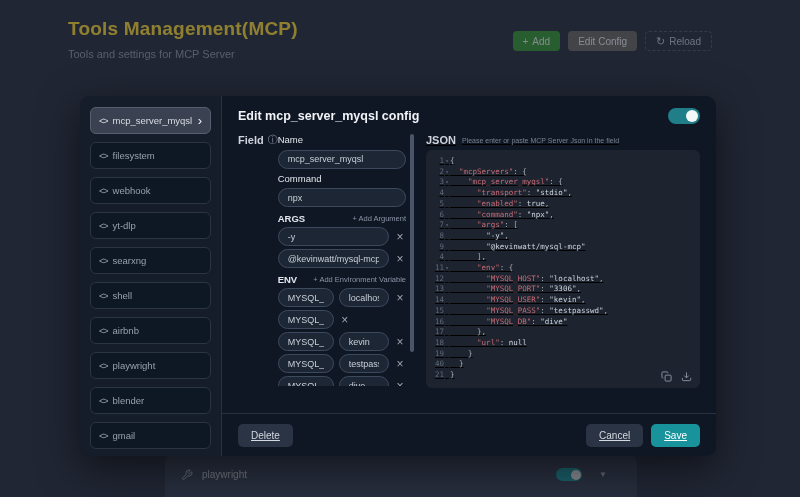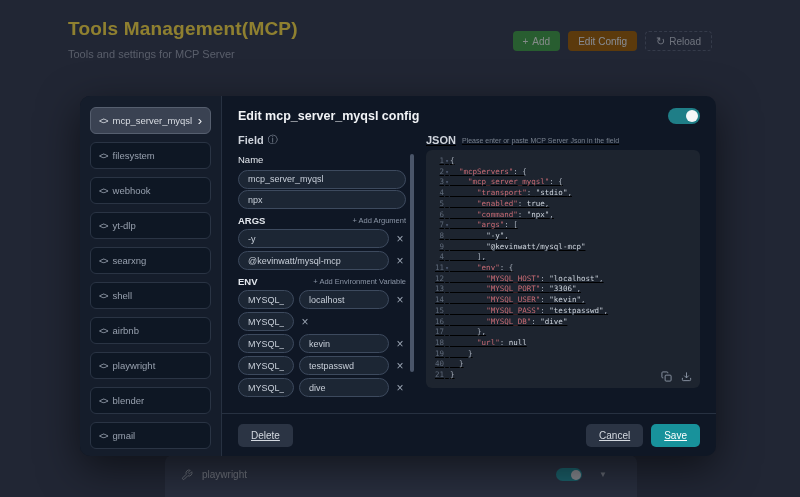--- a/index.html
+++ b/index.html
@@ -5,21 +5,21 @@
   * { margin:0; padding:0; box-sizing:border-box; }
   html,body { width:800px; height:497px; overflow:hidden; }
   body { position:relative; background:#353c4f; font-family:"Liberation Sans",sans-serif; }
 
   
   .page-title { position:absolute; left:68px; top:18px; font-size:19px; font-weight:bold; color:#fde047; letter-spacing:.2px; }
   .page-subtitle { position:absolute; left:68px; top:48px; font-size:11px; color:#9aa1b0; }
   .header-actions { position:absolute; top:31px; right:88px; display:flex; gap:8px; }
   .hbtn { height:20px; display:flex; align-items:center; gap:4px; padding:0 10px; border:none; border-radius:4px; font-size:10px; font-family:inherit; cursor:pointer; }
   .btn-add { background:#43a047; color:#e8f3e8; }
-  .btn-edit { background:#a16207; color:#ecf3fc;align-items:center; }
+  .btn-edit { background:#737373; color:#ecf3fc;align-items:center; }
   .btn-reload { background:transparent; border:1px dashed #5a6377; color:#c3c9d4; }
   .reload-glyph { font-size:11px; }
 
   .bg-panel { position:absolute; left:165px; top:455px; width:472px; height:42px; background:#434c61; border-radius:8px 8px 0 0; }
   .bg-tool-row { display:flex; align-items:center; gap:9px; padding:13px 30px 0 16px; }
   .wrench-svg { width:12px; height:12px; stroke:#b3bac6; fill:none; stroke-width:2; }
   .bg-tool-label { font-size:10px; color:#c0c6d1; }
   .mini-toggle { margin-left:auto; width:26px; height:13px; border-radius:7px; background:#28a2ae; position:relative; cursor:pointer; }
   .mini-toggle .knob { position:absolute; right:1.5px; top:1.5px; width:10px; height:10px; border-radius:50%; background:#e9edf0; }
   .bg-caret { font-size:8px; color:#aab0bc; margin-left:8px; cursor:pointer; }
@@ -35,21 +35,21 @@
   .sb-icon { font-size:9px; letter-spacing:-1px; }
   .sb-chevron { margin-left:auto; color:#eef1f4; font-size:13px; line-height:1; }
 
   .modal-content { flex:1; display:flex; flex-direction:column; min-width:0; }
   .modal-title-row { display:flex; align-items:center; padding:12px 16px 4px; }
   .modal-title { font-size:12.5px; font-weight:bold; color:#f1f3f6; }
   .toggle { margin-left:auto; width:32px; height:16px; border-radius:8px; background:#1f7e87; position:relative; cursor:pointer; }
   .toggle .knob { position:absolute; right:2px; top:2px; width:12px; height:12px; border-radius:50%; background:#f4f7f8; }
 
   .columns { display:flex; padding:2px 16px 0; flex:1; min-height:0; }
-  .field-col { width:176px; flex:none; display:flex; flex-direction:column; }
+  .field-col { width:176px; flex:none; display:flex; flex-direction:row; }
   .col-head { height:20px; display:flex; align-items:center; gap:4px; font-size:11px; font-weight:bold; color:#cfd4dc; }
   .info-icon { color:#8b94a3; font-size:10px; font-weight:normal; }
 
   .field-scroll { position:relative; height:256px; overflow:hidden; padding-right:8px; }
   .f-label { font-size:9.5px; font-weight:normal; color:#e3e7ed; margin:4px 0 3px; }
   .f-input { width:100%; height:19px; background:#1c2634; border:1px solid #3d4a5e; border-radius:10px; color:#c8cfd9; font-size:9px; padding:0 9px; font-family:inherit; outline:none; }
   .sec-row { display:flex; align-items:center; justify-content:space-between; margin:6px 0 3px; }
   .sec-label { font-size:9.5px; font-weight:bold; color:#e3e7ed; }
   .add-link { font-size:7.5px; color:#8a94a5; cursor:pointer; }
   .item-row { display:flex; align-items:center; gap:5px; margin-bottom:3px; }
@@ -171,20 +171,21 @@
 
       <div class="field-col">
         <div class="col-head">
           <span>Field</span>
           <span class="info-icon">ⓘ</span>
         </div>
         <div class="field-scroll">
           <div class="f-label">Name</div>
           <input class="f-input" value="mcp_server_myqsl" style="">
 
+          <div class="f-label">Command</div>
           <input class="f-input" value="npx" style="">
 
           <div class="sec-row">
             <span class="sec-label">ARGS</span>
             <span class="add-link">+ Add Argument</span>
           </div>
           <div class="item-row">
             <input class="f-input" value="-y" style="">
             <span class="x-btn">×</span>
           </div>

